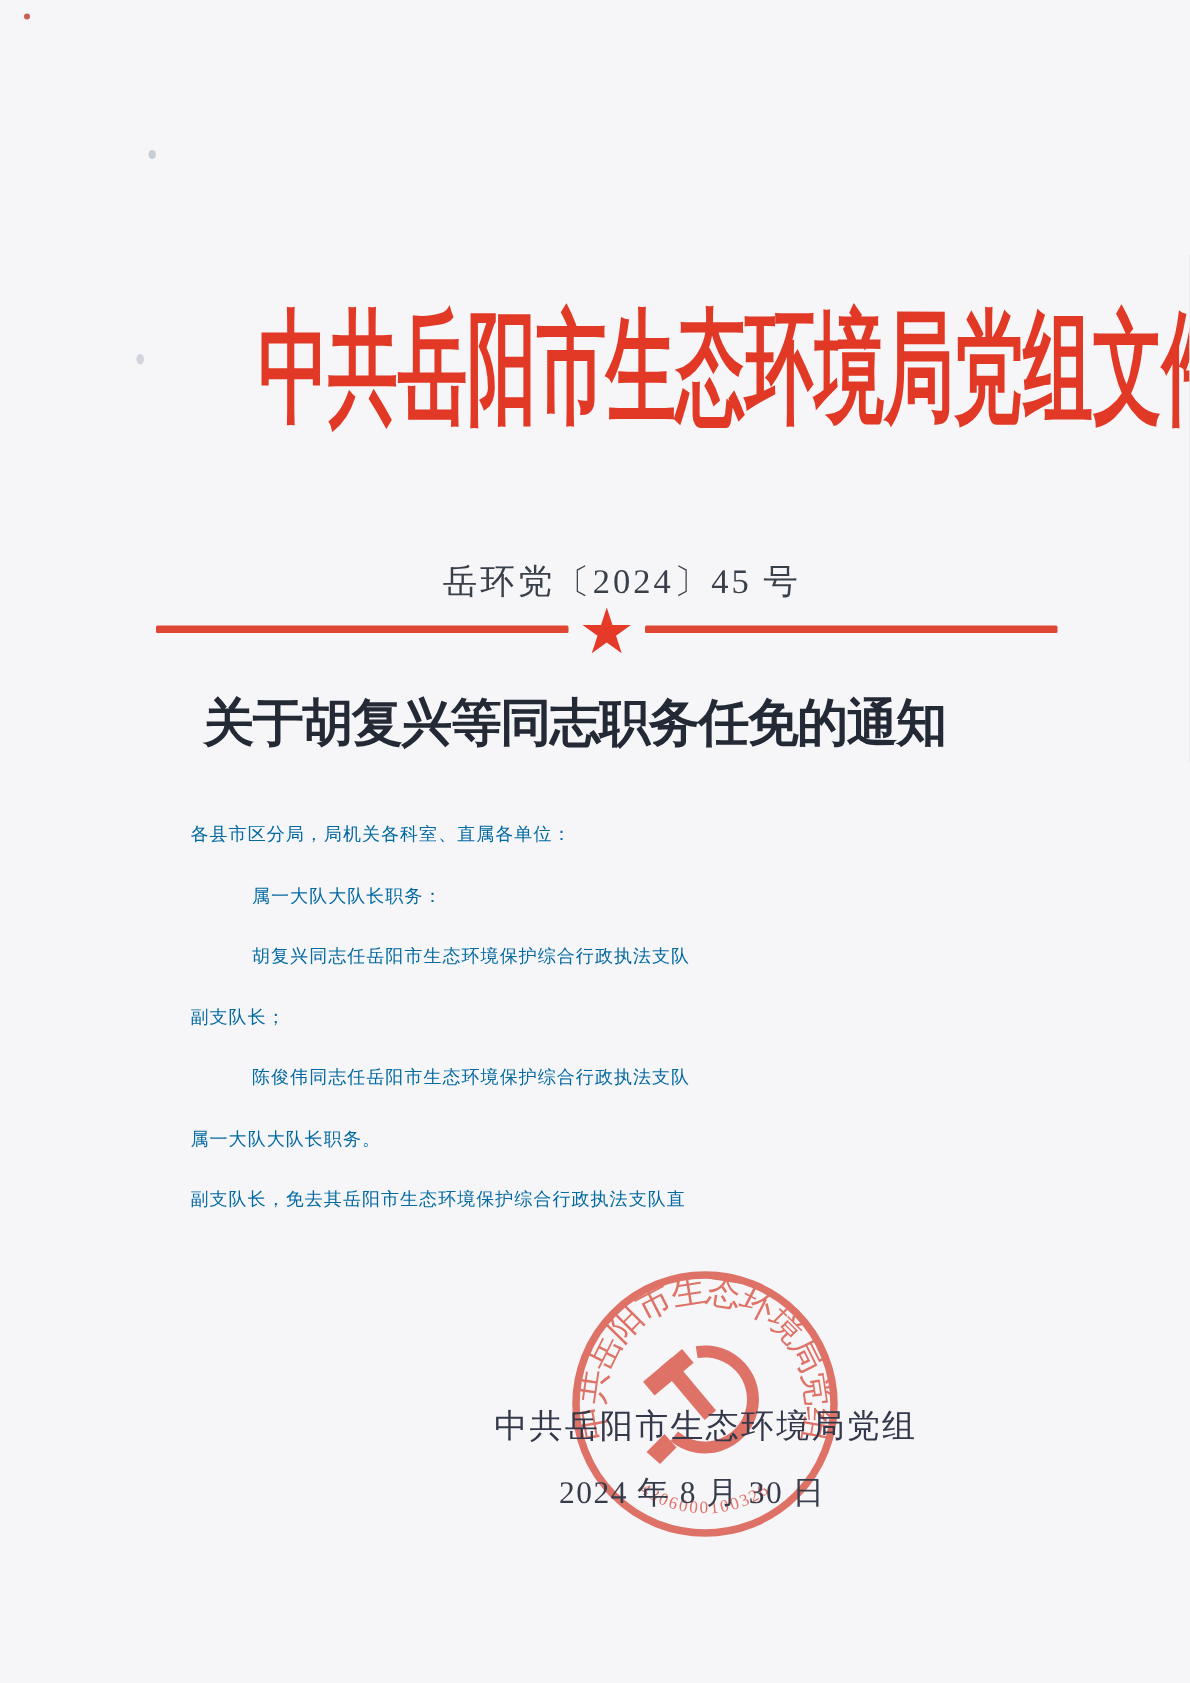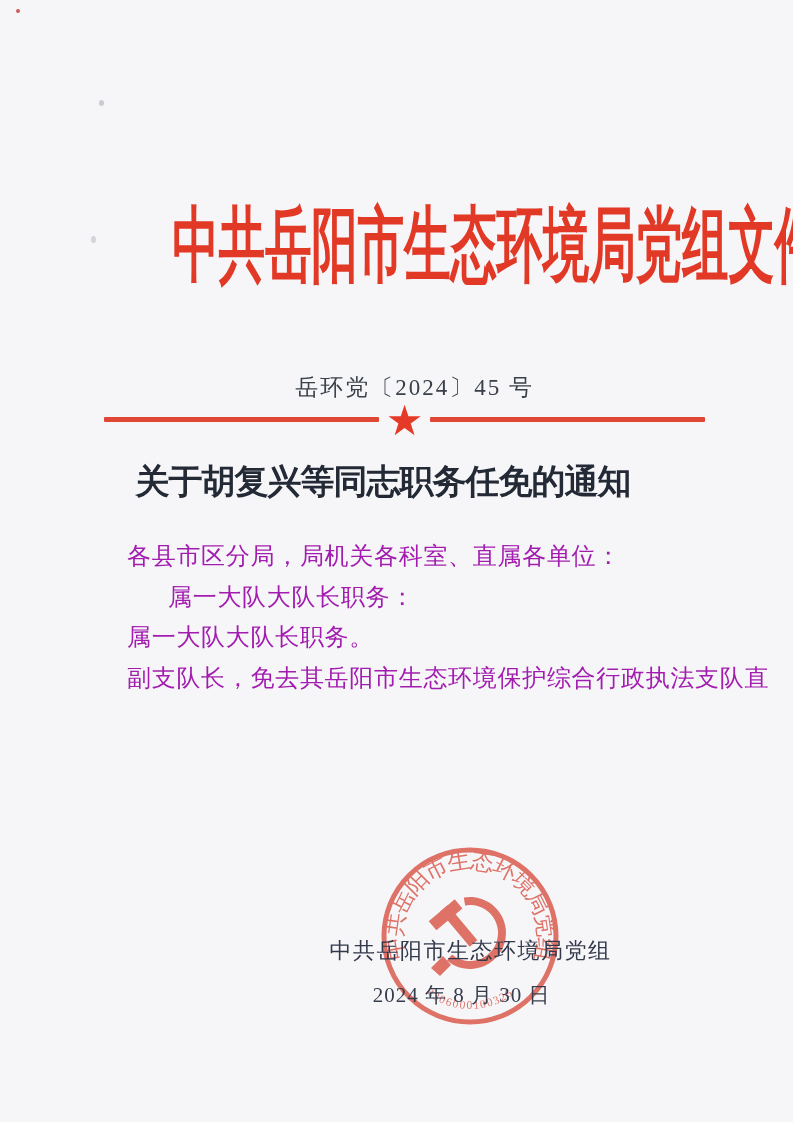--- a/index.html
+++ b/index.html
@@ -33,22 +33,22 @@
     font-family:"DejaVu Sans","Liberation Sans",sans-serif;
     font-size:42px; line-height:1; color:#e63a28; margin:0 7px;
     transform:translateY(2px);
   }
   .doc-title {
     position:absolute; top:459px; left:0; width:766px; text-align:center;
     font-size:34px; font-weight:bold; letter-spacing:-1px; color:#232a35;
   }
   .body-text { position:absolute; left:127px; top:536px; }
   .body-line {
-    font-size:24px; line-height:40.5px; letter-spacing:0.7px;
-    color:#a21caf; white-space:nowrap;
+    font-size:12px; line-height:40.5px; letter-spacing:0.7px;
+    color:#0369a1; white-space:nowrap;
   }
   .body-line.indent { padding-left:41px; }
 
   .seal { position:absolute; left:377px; top:843px; width:186px; height:186px;
           opacity:.8; filter:blur(0.3px); }
   .seal text { font-family:"Liberation Serif","DejaVu Serif",serif; }
 
   .signature {
     position:absolute; top:936px; left:0; width:793px; text-align:center;
     font-size:22px; letter-spacing:1.5px; color:#33394a;
@@ -80,22 +80,25 @@
   </div>
 
   <div class="doc-title">关于胡复兴等同志职务任免的通知</div>
 
   <div class="body-text">
 
       <div class="body-line">各县市区分局，局机关各科室、直属各单位：</div>
 
       <div class="body-line indent">属一大队大队长职务：</div>
 
+      <div class="body-line indent">胡复兴同志任岳阳市生态环境保护综合行政执法支队</div>
 
+      <div class="body-line">副支队长；</div>
 
+      <div class="body-line indent">陈俊伟同志任岳阳市生态环境保护综合行政执法支队</div>
 
       <div class="body-line">属一大队大队长职务。</div>
 
       <div class="body-line">副支队长，免去其岳阳市生态环境保护综合行政执法支队直</div>
     </div>
 
   <svg class="seal" viewBox="0 0 186 186">
     <defs>
       <path id="ringTextPath" d="M 29.1 116.3 A 68 68 0 1 1 156.9 116.3" fill="none"></path>
       <path id="codeTextPath" d="M 46.1 148.9 A 73 73 0 0 0 139.9 148.9" fill="none"></path>

